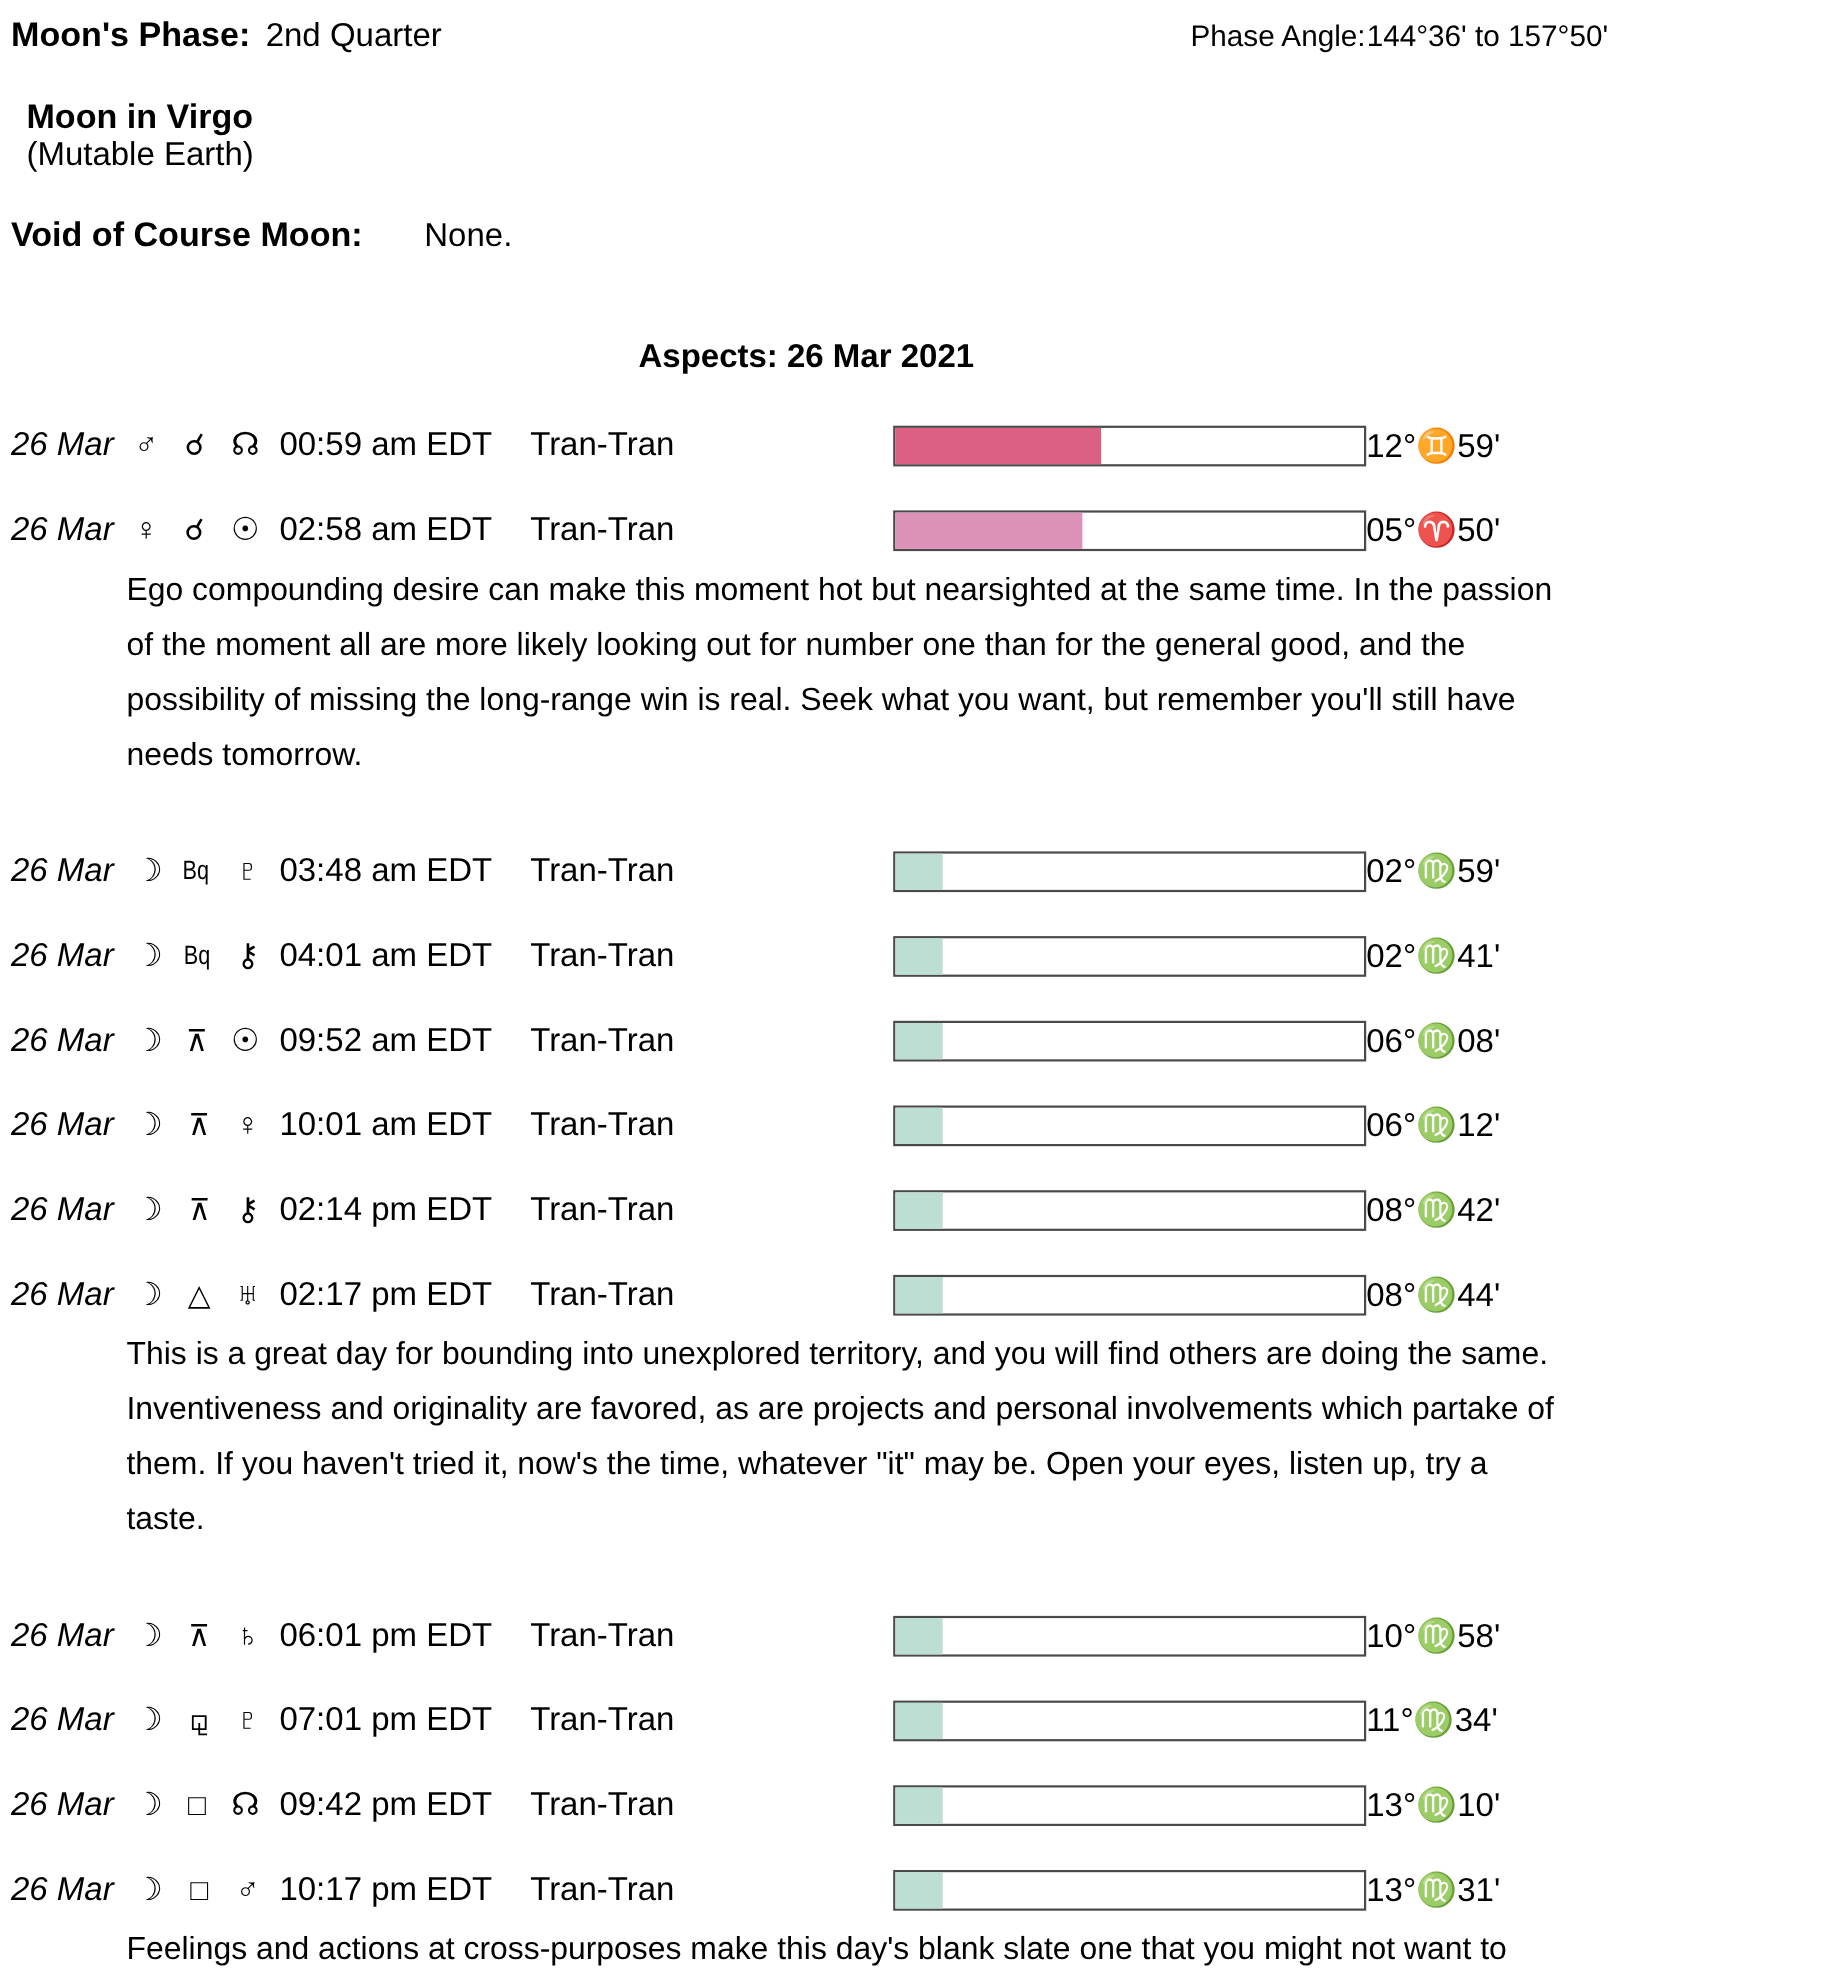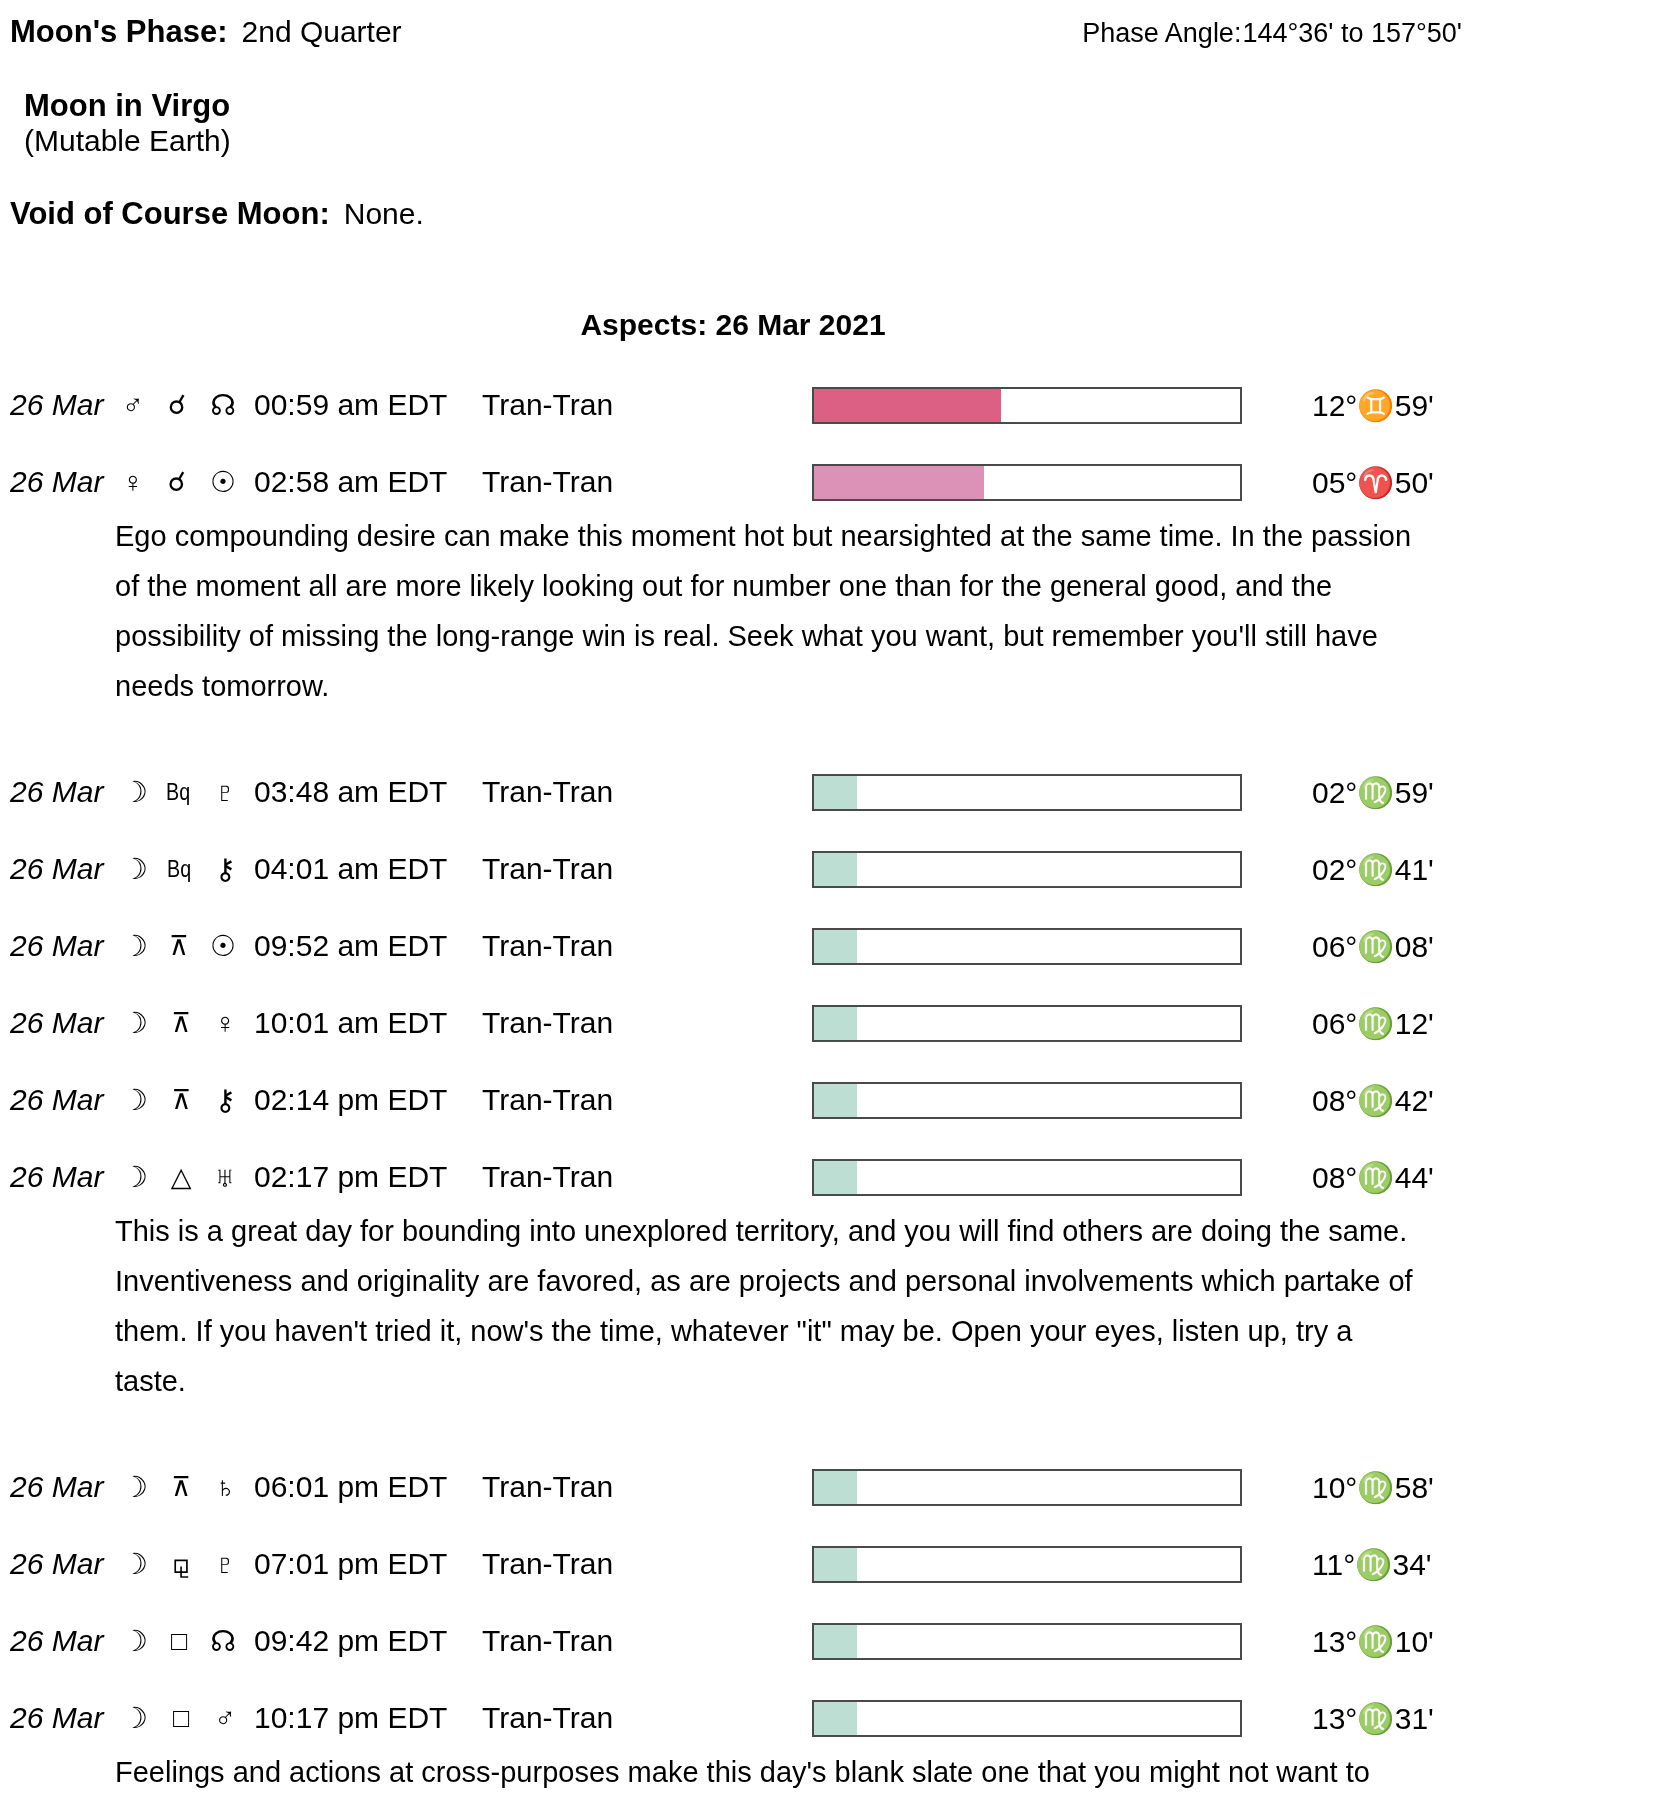--- a/index.html
+++ b/index.html
@@ -13,21 +13,21 @@
   .page { padding:14px 0 0 10px; width:1664px; }
 
   
   .hdr-line { display:flex; align-items:baseline; width:1452px; }
   .hdr-line1 { justify-content:space-between; }
   .lbl { font-weight:bold; font-size:31px; }
   .val { font-size:30px; margin-left:14px; }
   .phase-angle { font-size:27px; }
   .phase-angle .pa-val { margin-left:1px; }
   .hdr-line2 { margin-top:38px;flex-direction:column; }
-  .hdr-line3 { margin-top:38px; }
+  .hdr-line3 { margin-top:38px;gap:42px; }
 
   
   .aspects-title {
     width:1446px; text-align:center;
     font-weight:bold; font-size:30px;
     margin-top:76px; margin-bottom:40px;
   }
   .aspect-row { margin-bottom:31px; }
   .row-line { display:flex; align-items:center; height:46px; font-size:30px; }
   .c-date  { width:112px; flex:none;font-style:italic; }
@@ -37,21 +37,21 @@
   .g-asp.asp-text { font-size:24px; transform:scaleX(.82); transform-origin:left; font-weight:500; }
   .c-time { width:208px; flex:none; margin-left:10px; }
   .c-type { width:146px; flex:none; margin-left:20px; }
   .c-bar  {
     flex:none; margin-left:184px;
     width:430px; height:37px;
     border:2px solid #4a4a4a; background:#fff;
     display:block; position:relative;
   }
   .bar-fill { position:absolute; left:0; top:0; bottom:0; display:block; }
-  .c-pos { flex:none; margin-left:70px; width:160px; font-size:30px; }
+  .c-pos { flex:none; width:160px; font-size:30px; }
   .note {
     margin:6px 0 58px 105px;
     width:1310px;
     font-size:29px; line-height:50px;
   }
 </style>
 </head>
 <body>
 
 <div class="page">

